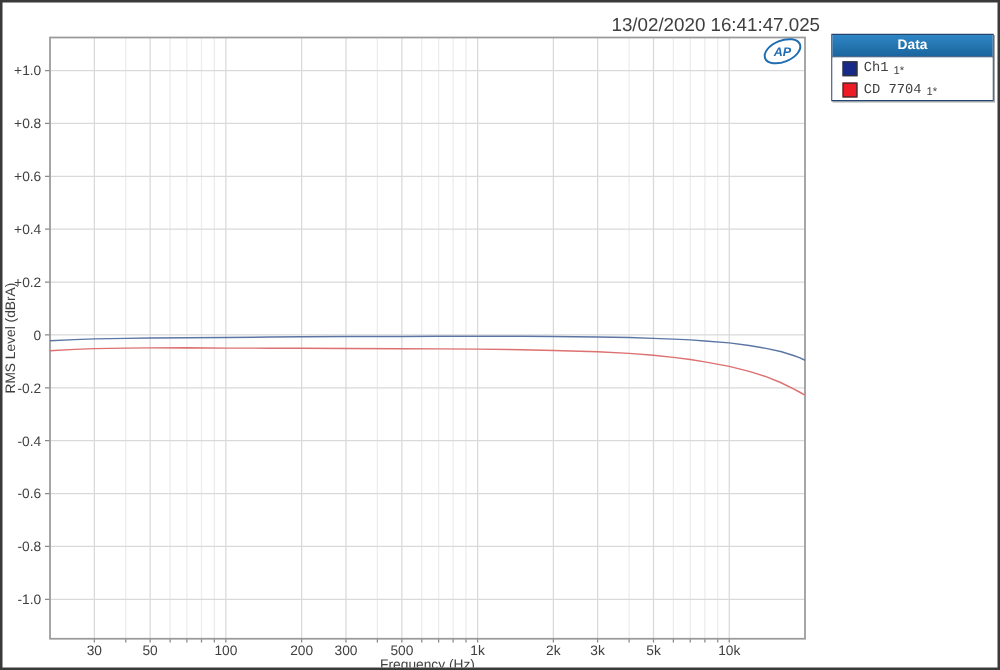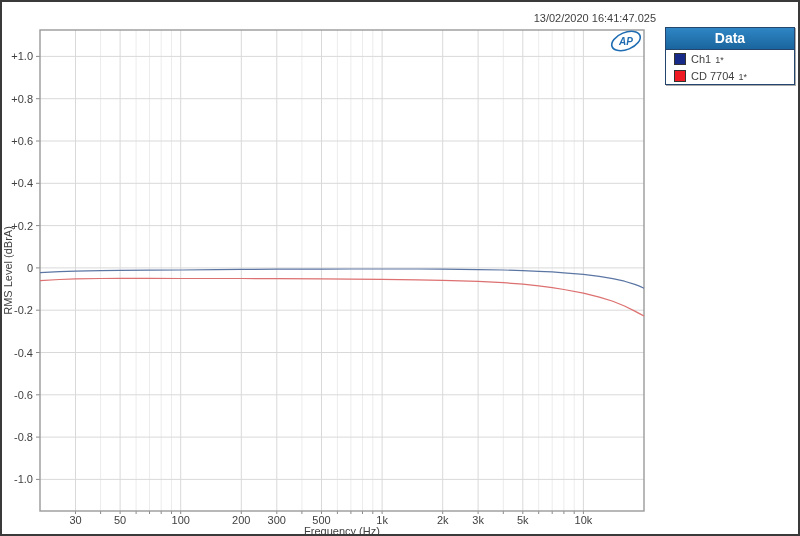--- a/index.html
+++ b/index.html
@@ -12,48 +12,48 @@
     font-family:"Liberation Sans", sans-serif;
     color:#3f3f3f;
     overflow:hidden;
   }
   .chart-title{
     position:absolute;left:38px;top:2px;width:604px;
     text-align:center;font-size:11px;color:#3f3f3f;
   }
   .timestamp{
     position:absolute;right:142px;top:10px;
-    font-size:11px;color:#3f3f3f;white-space:nowrap;
+    font-size:15px;color:#3f3f3f;white-space:nowrap;
   }
   svg{position:absolute;left:0;top:0;}
   
   .legend{
     position:absolute;left:663px;top:25px;width:130px;
     background:#fff;
     border:1px solid #24466e;
     box-shadow:1px 1px 0 #aaa;
     box-sizing:border-box;
     font-size:11px;
   }
   .legend-header{
     background:linear-gradient(#2e86c4,#1a659e);
     color:#ffffff;font-weight:bold;text-align:center;
     padding:2px 0 3px 0;
     border-bottom:1px solid #24466e;
-    font-size:14px;
+    font-size:11px;
   }
   .legend-row{
     display:flex;align-items:center;
     padding:3px 6px 2px 8px;background:#fff;cursor:default;
   }
   .swatch{
     width:12px;height:12px;display:inline-block;
     border:1px solid #333;box-sizing:border-box;margin-right:5px;flex:0 0 auto;
   }
-  .legend-label{white-space:nowrap;}
+  .legend-label{white-space:nowrap;font-family:Liberation Mono, monospace;}
   .trace-sub{font-size:9px;margin-left:4px;position:relative;top:1px;white-space:nowrap;}
 </style>
 </head>
 <body>
 
 <div id="app">
 
   <div class="timestamp">13/02/2020 16:41:47.025</div>
 
   <svg id="chart-svg" width="800" height="536" viewBox="0 0 800 536">

